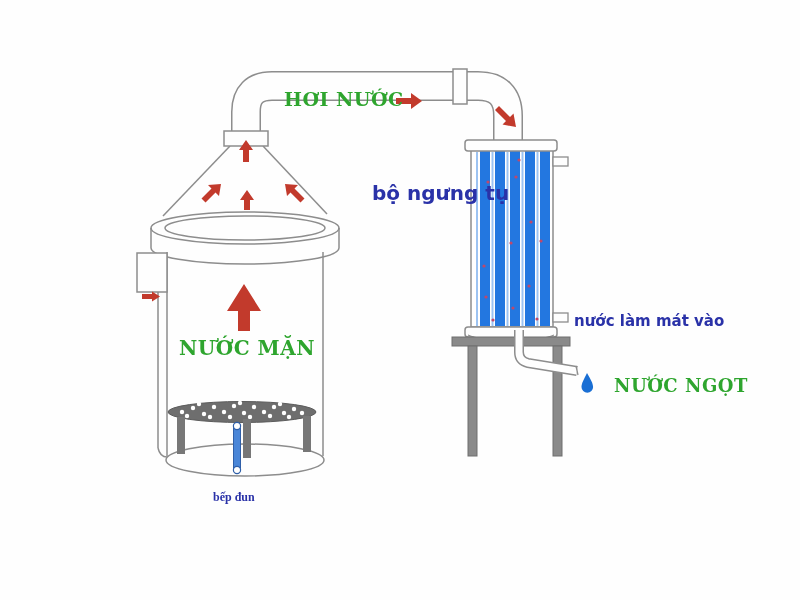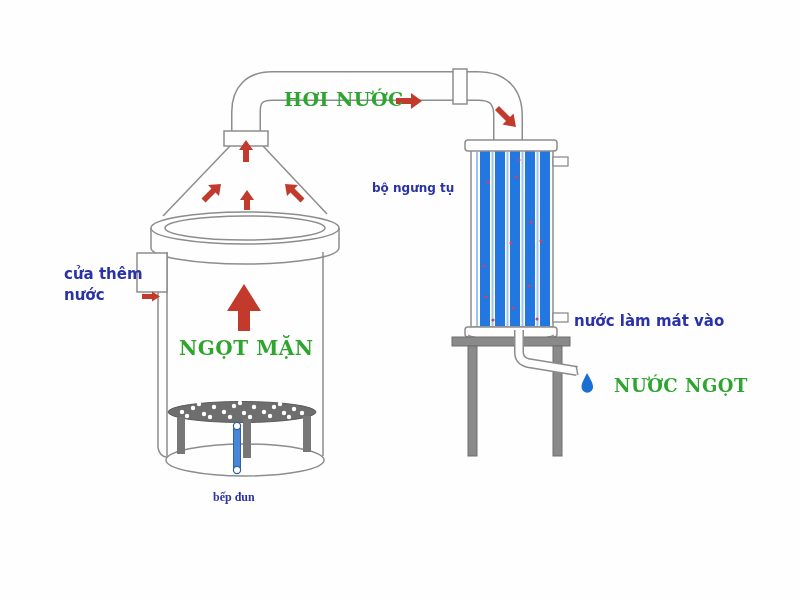--- a/index.html
+++ b/index.html
@@ -12,21 +12,21 @@
   .lbl-blue{
     color:#2a32a8;font-weight:bold;
     font-family:"DejaVu Sans","Liberation Sans",sans-serif;
   }
   .lbl-green{
     color:#2ea52e;font-weight:bold;
     font-family:"DejaVu Serif","Liberation Serif",serif;
     letter-spacing:0.5px;
   }
   #steam-label{left:284px;top:88px;font-size:19px;}
-  #condenser-label{left:372px;top:181px;font-size:12px;}
+  #condenser-label{left:372px;top:181px;font-size:20px;}
   #cooling-out-label{left:582px;top:149px;font-size:15px;}
   #cooling-in-label{left:574px;top:312px;font-size:15px;text-align:right;}
   #fresh-water-label{left:600px;top:375px;font-size:18px;margin-left:14px;}
   #salt-water-label{left:179px;top:336px;font-size:20px;}
   #inlet-label{left:64px;top:264px;font-size:15px;width:84px;white-space:normal;line-height:21px;}
   #heater-label{left:213px;top:490px;font-size:12px;font-family:Liberation Serif, serif;}
 </style>
 </head>
 <body>
 
@@ -189,18 +189,17 @@
 
   <div class="lbl lbl-green" id="steam-label">HƠI NƯỚC</div>
 
   <div class="lbl lbl-blue" id="condenser-label">bộ ngưng tụ</div>
 
 
   <div class="lbl lbl-blue" id="cooling-in-label">nước làm mát vào</div>
 
   <div class="lbl lbl-green" id="fresh-water-label">NƯỚC NGỌT</div>
 
-  <div class="lbl lbl-green" id="salt-water-label">NGỌT MẶN</div>
-
-  <div class="lbl lbl-blue" id="inlet-label">cửa thêm nước</div>
+  <div class="lbl lbl-green" id="salt-water-label">NƯỚC MẶN</div>
+
 
   <div class="lbl lbl-blue" id="heater-label">bếp đun</div>
 </div>
 
 </body></html>

